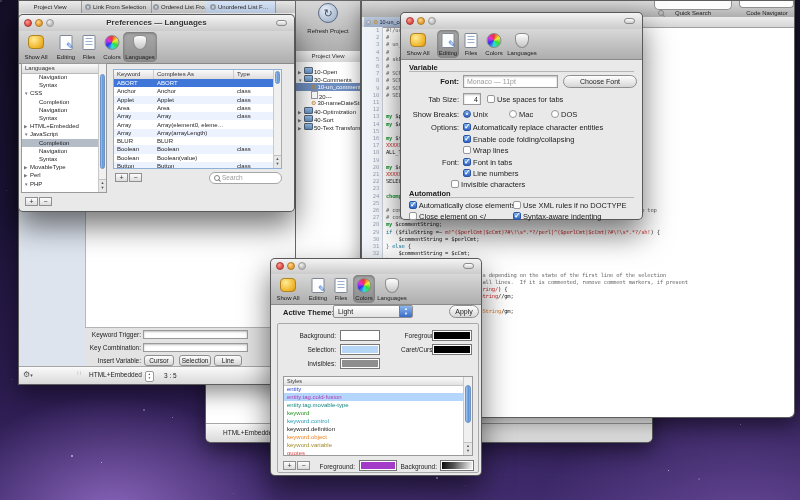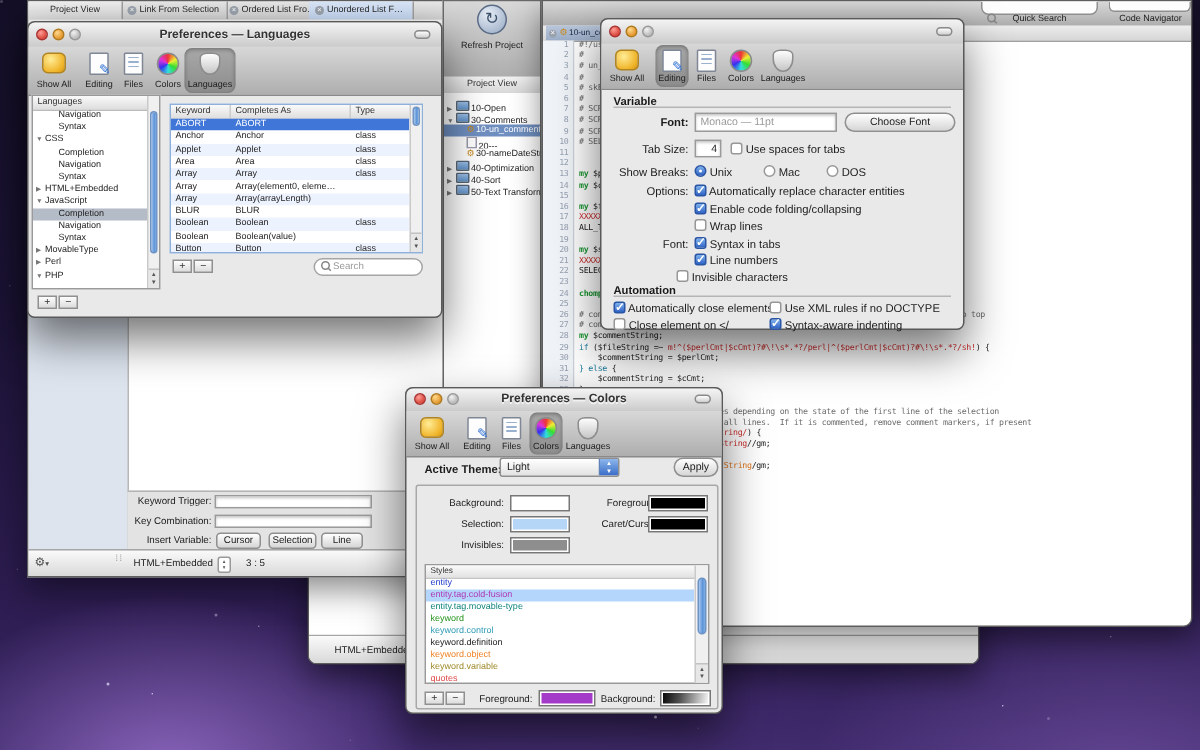--- a/index.html
+++ b/index.html
@@ -439,32 +439,31 @@
   <div class="field" style="left:62px;top:62px;width:95px;height:13px;line-height:12px;padding-left:3px;color:#999;">Monaco — 11pt</div>
   <div class="pushbtn" style="left:162px;top:62px;width:74px;height:13px;line-height:12px;">Choose Font</div>
   <span class="ctrl-label" style="left:0;top:82px;width:58px;">Tab Size:</span>
   <div class="field" style="left:62px;top:80px;width:18px;height:12px;line-height:11px;text-align:right;padding-right:2px;">4</div>
   <span class="chkrow" style="left:86px;top:82px;"><span class="chk" id="usespaces-chk"></span> <span>Use spaces for tabs</span></span>
   <span class="ctrl-label" style="left:0;top:97px;width:58px;">Show Breaks:</span>
   <span id="radios"><span class="chkrow" style="left: 62px; top: 97px;"><span class="radio on"></span><span> Unix</span></span><span class="chkrow" style="left: 108px; top: 97px;"><span class="radio"></span><span> Mac</span></span><span class="chkrow" style="left: 150px; top: 97px;"><span class="radio"></span><span> DOS</span></span></span>
   <span class="ctrl-label" style="left:0;top:110px;width:58px;">Options:</span>
   <span id="optchecks"><span class="chkrow" style="left: 62px; top: 110px;"><span class="chk on"></span><span> Automatically replace character entities</span></span><span class="chkrow" style="left: 62px; top: 121.5px;"><span class="chk on"></span><span> Enable code folding/collapsing</span></span><span class="chkrow" style="left: 62px; top: 133px;"><span class="chk"></span><span> Wrap lines</span></span></span>
   <span class="ctrl-label" style="left:0;top:145px;width:58px;">Font:</span>
-  <span id="showchecks"><span class="chkrow" style="left: 62px; top: 145px;"><span class="chk on"></span><span> Syntax in tabs</span></span><span class="chkrow" style="left: 62px; top: 156px;"><span class="chk on"></span><span> Line numbers</span></span><span class="chkrow" style="left: 50px; top: 167px;"><span class="chk"></span><span> Invisible characters</span></span></span>
+  <span id="showchecks"><span class="chkrow" style="left: 62px; top: 145px;"><span class="chk on"></span><span> Font in tabs</span></span><span class="chkrow" style="left: 62px; top: 156px;"><span class="chk on"></span><span> Line numbers</span></span><span class="chkrow" style="left: 50px; top: 167px;"><span class="chk"></span><span> Invisible characters</span></span></span>
   <span class="sechdr" style="left:8px;top:176px;">Automation</span>
   <div class="hdrline" style="left:8px;right:8px;top:184px;"></div>
   <span id="autochecks"><span class="chkrow" style="left: 8px; top: 188px;"><span class="chk on"></span><span> Automatically close elements</span></span><span class="chkrow" style="left: 112px; top: 188px;"><span class="chk"></span><span> Use XML rules if no DOCTYPE</span></span><span class="chkrow" style="left: 8px; top: 199px;"><span class="chk"></span><span> Close element on &lt;/</span></span><span class="chkrow" style="left: 112px; top: 199px;"><span class="chk on"></span><span> Syntax-aware indenting</span></span></span>
 </div>
 
 <div class="w win frontshadow" id="colors" style="left:270px;top:258px;width:212px;height:218px;border-radius:5px;background:#e9e9e9;z-index:7;">
   <div class="titlebar" style="height:15px;">
     <span class="tl red" style="left:5px;top:3px;"></span>
     <span class="tl orange" style="left:16px;top:3px;"></span>
     <span class="tl gray" style="left:27px;top:3px;"></span>
-    <span class="wtitle" style="top:2px;">Preferences — Colors</span>
     <span class="oval" style="top:4px;"></span>
   </div>
   <div class="ptoolbar prefsbar" style="top:15px;height:30px;">
       <div class="titem" style="left: 2px; width: 30px;">
         <span class="ticon">
           <span class="ic-showall" style="display: block;"></span>
         </span>
         <span class="lbl">Show All</span>
       </div>
       <div class="titem" style="left: 36px; width: 22px;">

